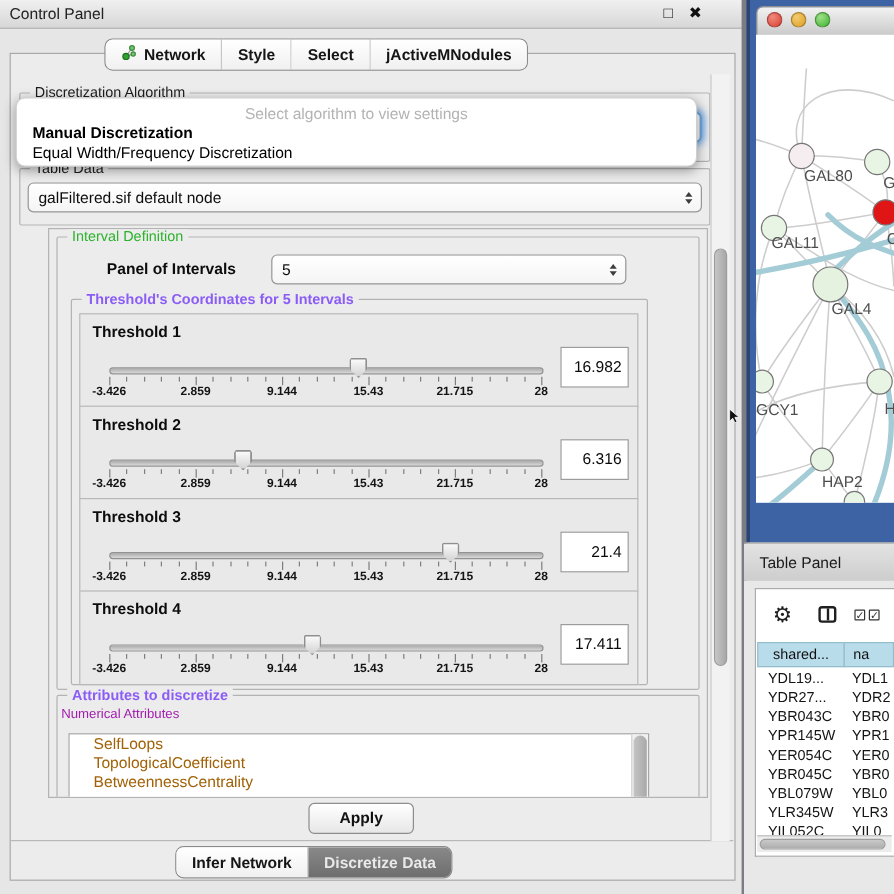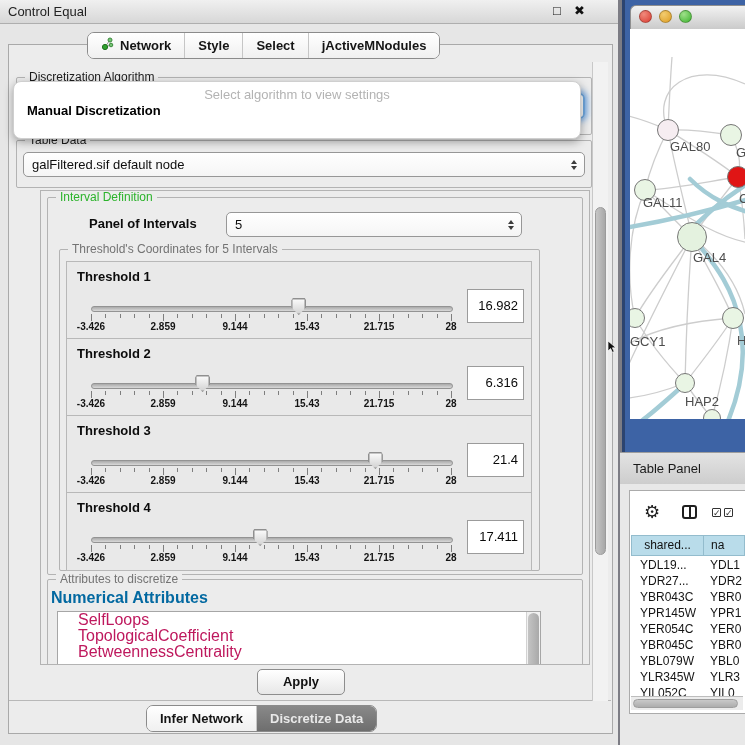--- a/index.html
+++ b/index.html
@@ -16,21 +16,21 @@
   .seg-bar{display:flex;height:25px;border:1px solid #8b8b8b;border-radius:7px;overflow:hidden;
            background:#fff;z-index:20;}
   .seg{display:flex;align-items:center;gap:6px;padding:0 13px;font-size:13px;font-weight:bold;color:#151515;
        background:linear-gradient(#ffffff,#f0f0f0);border-right:1px solid #c6c6c6;white-space:nowrap;}
   .seg:last-child{border-right:none;}
   .seg.sel{background:linear-gradient(#898989,#6e6e6e);color:#e9e9e9;border-right-color:#6e6e6e;}
   
   .group{position:absolute;border:1px solid #b3b3b3;border-radius:2px;}
   .glabel{position:absolute;top:-8px;left:8px;background:#ececec;padding:0 4px;font-size:12px;color:#1c1c1c;white-space:nowrap;}
   .glabel.green{color:#2cb32c;}
-  .glabel.blue{color:#737373;}
+  .glabel.blue{color:#8b5cf6;font-weight:bold;}
   
   .combo{position:absolute;background:linear-gradient(#ffffff,#f5f5f5);border:1px solid #979797;border-radius:5px;
          font-size:13px;color:#0e0e0e;display:flex;align-items:center;padding:0 24px 0 8px;box-sizing:border-box;}
   .stp{position:absolute;right:7px;top:50%;transform:translateY(-50%);display:flex;flex-direction:column;gap:2px;}
   .tri-u{width:0;height:0;border-left:3.5px solid transparent;border-right:3.5px solid transparent;border-bottom:4.5px solid #3c3c3c;}
   .tri-d{width:0;height:0;border-left:3.5px solid transparent;border-right:3.5px solid transparent;border-top:4.5px solid #3c3c3c;}
   .focusring{box-shadow:0 0 6px 2px rgba(92,156,228,.9);border:2px solid #6fa6dd;}
   
   #algo-popup{left:13px;top:81px;width:566px;height:56px;background:#fff;border:1px solid #cfcfcf;
               border-radius:8px;box-shadow:0 3px 10px rgba(0,0,0,.35);z-index:50;}
@@ -46,21 +46,21 @@
          border:1px solid #939393;border-radius:3px;}
   .thumb{position:absolute;top:36px;width:15px;height:17px;background:linear-gradient(#fefefe,#cfcfcf);
          clip-path:polygon(10% 0,90% 0,100% 14%,100% 55%,50% 100%,0 55%,0 14%);
          box-shadow:inset 0 0 0 1.5px #8f8f8f;}
   .tick{position:absolute;width:1px;background:#7e7e7e;}
   .tlab{position:absolute;top:59px;transform:translateX(-50%);font-size:10px;font-weight:bold;color:#141414;white-space:nowrap;}
   .valbox{position:absolute;left:400px;top:27px;width:50px;height:32px;background:#fff;border:1px solid #9b9b9b;
           font-size:13px;color:#0a0a0a;text-align:right;line-height:32px;padding-right:5px;}
   
   #attr-list{position:absolute;left:16px;top:420px;width:482px;height:88px;background:#fff;border:1px solid #a6a6a6;}
-  .arow{height:16px;line-height:16px;padding-left:20px;font-size:16px;color:#be185d;white-space:nowrap;}
+  .arow{height:16px;line-height:16px;padding-left:20px;font-size:13px;color:#a16207;white-space:nowrap;}
   .lscroll{position:absolute;right:0;top:0;bottom:0;width:13px;background:#f1f1f1;border-left:1px solid #d2d2d2;}
   .lthumb{position:absolute;left:1px;right:1px;top:1px;height:85%;background:linear-gradient(90deg,#c4c4c4,#a9a9a9);border-radius:6px;}
   
   #vscroll{left:592px;top:62px;width:15px;height:639px;background:#f2f2f2;border-left:1px solid #c8c8c8;}
   #vthumb{position:absolute;left:2px;width:11px;top:145px;height:348px;border-radius:6px;
           background:linear-gradient(90deg,#c6c6c6,#a8a8a8);border:1px solid #9b9b9b;box-sizing:border-box;}
   
   .btn{position:absolute;background:linear-gradient(#ffffff,#e7e7e7);border:1px solid #8d8d8d;border-radius:5px;
        font-size:13px;font-weight:bold;color:#111;text-align:center;line-height:23px;}
   
@@ -94,21 +94,21 @@
        text-align:center;box-sizing:border-box;}
   .divider{left:618px;top:0;width:4px;height:745px;background:#7c7c84;}
   .hline{border-top:1px solid #b8b8b8;height:0;}
 </style>
 </head>
 <body>
 
 <div id="app">
 
   <div id="titlebar" class="abs">
-    <span class="abs wtitle">Control Equal</span>
+    <span class="abs wtitle">Control Panel</span>
     <span class="abs wicon" style="left:553px;">□</span>
     <span class="abs wicon" style="left:574px;">✖</span>
   </div>
 
   <div id="content-panel" class="abs"></div>
 
   <div id="top-tabs" class="abs seg-bar" style="left:87px;top:32px;">
       <div class="seg">
         <span><svg width="13" height="14">
             <line x1="4" y1="10" x2="9" y2="3" stroke="#9a9a9a"></line>
@@ -147,20 +147,21 @@
       <span class="stp">
           <span class="tri-u"></span>
           <span class="tri-d"></span>
         </span>
     </div>
   </div>
 
   <div id="algo-popup" class="abs">
     <div class="ph">Select algorithm to view settings</div>
     <div class="opt1">Manual Discretization</div>
+    <div class="opt2">Equal Width/Frequency Discretization</div>
   </div>
 
   <div id="panelA" class="abs">
     <div class="group" style="left:6px;top:6px;width:534px;height:376px;">
       <span class="glabel green">Interval Definition</span>
     </div>
     <span class="abs" style="left:48px;top:25px;font-size:13px;font-weight:bold;color:#0c0c0c;">Panel of Intervals</span>
     <div class="combo" style="left:185px;top:21px;width:296px;height:25px;">
       <span>5</span>
       <span class="stp">
@@ -322,21 +323,21 @@
           <div class="tlab" style="left: 312px;">21.715</div>
           <div class="tlab" style="left: 384px;">28</div>
           <div class="thumb" style="left: 185.697px;"></div>
           <div class="valbox">17.411</div>
         </div>
       </div>
 
     <div class="group" style="left:6px;top:388px;width:534px;height:110px;">
       <span class="glabel blue">Attributes to discretize</span>
     </div>
-    <span class="abs" style="left:10px;top:398px;font-size:16px;font-weight:bold;color:#0369a1;">Numerical Attributes</span>
+    <span class="abs" style="left:10px;top:398px;font-size:11px;font-weight:normal;color:#a21caf;">Numerical Attributes</span>
     <div id="attr-list">
       <div class="lscroll">
           <div class="lthumb"></div>
         </div>
     <div class="arow">SelfLoops</div>
         <div class="arow">TopologicalCoefficient</div>
         <div class="arow">BetweennessCentrality</div>
       </div>
   </div>
 

